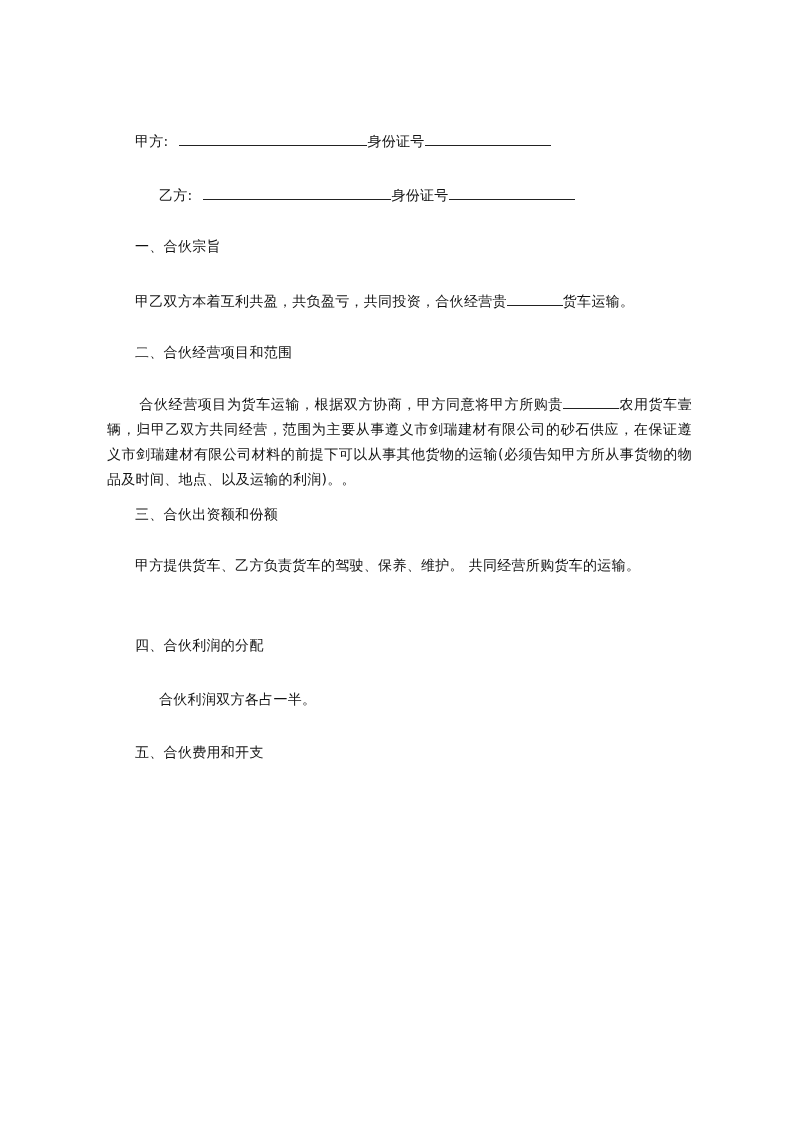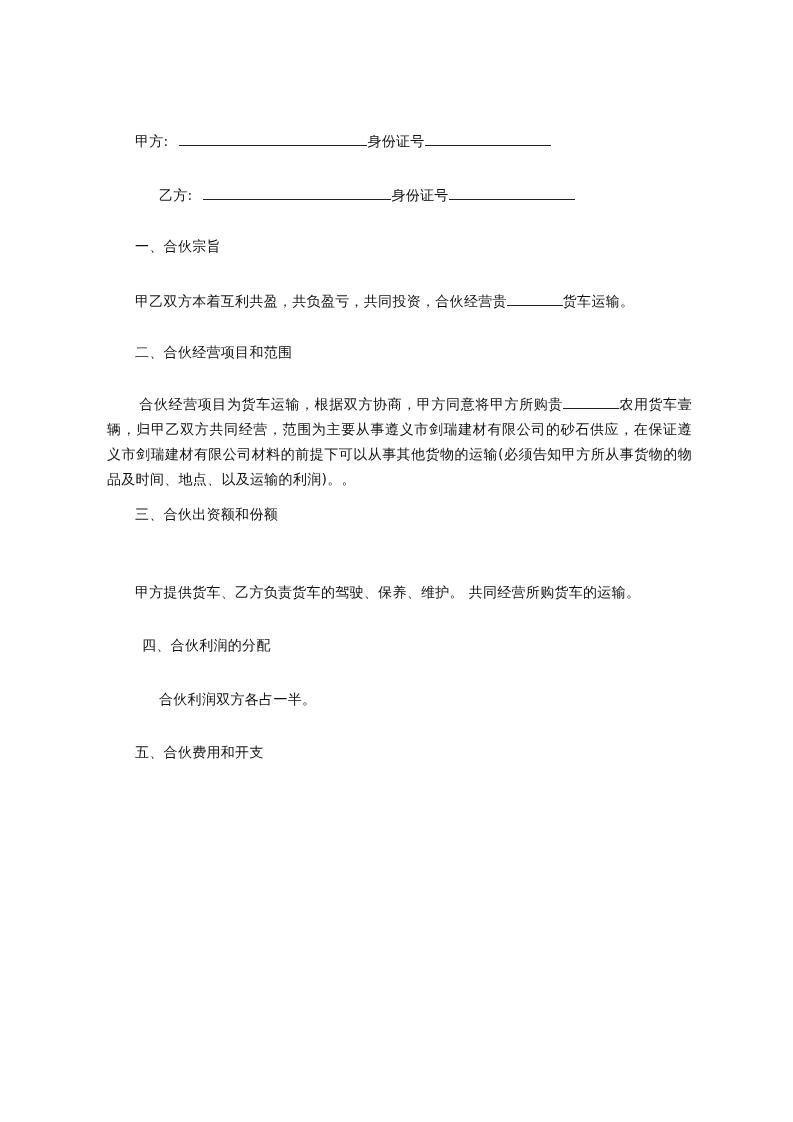--- a/index.html
+++ b/index.html
@@ -67,20 +67,20 @@
 
   <div class="line" style="left:135px; top:237px;">一、合伙宗旨</div>
   <div class="line" style="left:135px; top:291px;">
     <span>甲乙双方本着互利共盈，共负盈亏，共同投资，合伙经营贵</span><span class="blank" style="width:56px;"></span><span>货车运输。</span>
   </div>
 
   <div class="line" style="left:135px; top:343px;">二、合伙经营项目和范围</div>
   <div class="para" style="top:392px;"><span class="indent"></span><span>合伙经营项目为货车运输，根据双方协商，甲方同意将甲方所购贵</span><span class="blank" style="width:56px;"></span><span>农用货车壹辆，归甲乙双方共同经营，范围为主要从事遵义市剑瑞建材有限公司的砂石供应，在保证遵义市剑瑞建材有限公司材料的前提下可以从事其他货物的运输(必须告知甲方所从事货物的物品及时间、地点、以及运输的利润)。。</span></div>
 
   <div class="line" style="left:135px; top:505px;">三、合伙出资额和份额</div>
-  <div class="line" style="left:135px; top:583px;">甲方提供货车、乙方负责货车的驾驶、保养、维护。 共同经营所购货车的运输。</div>
+  <div class="line" style="left:135px; top:556px;">甲方提供货车、乙方负责货车的驾驶、保养、维护。 共同经营所购货车的运输。</div>
 
-  <div class="line" style="left:135px; top:636px;margin-left:7px;">四、合伙利润的分配</div>
+  <div class="line" style="left:135px; top:636px;">四、合伙利润的分配</div>
   <div class="line" style="left:135px; top:690px;margin-left:24px;">合伙利润双方各占一半。</div>
 
   <div class="line" style="left:135px; top:743px;">五、合伙费用和开支</div>
 
 </div>
 
 </body></html>

